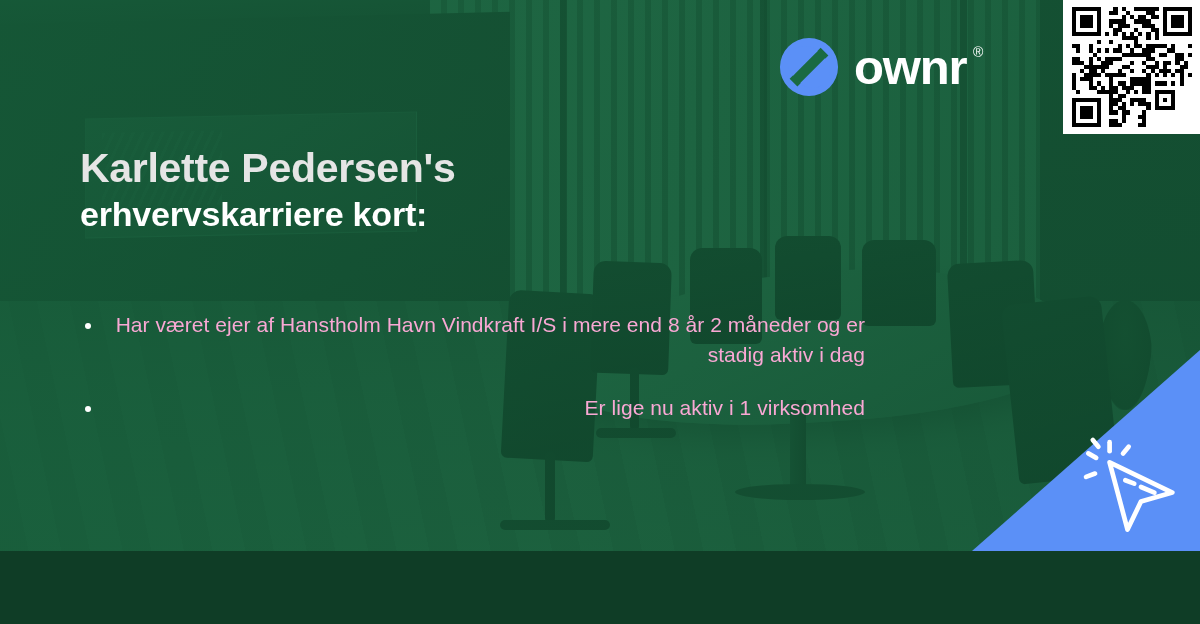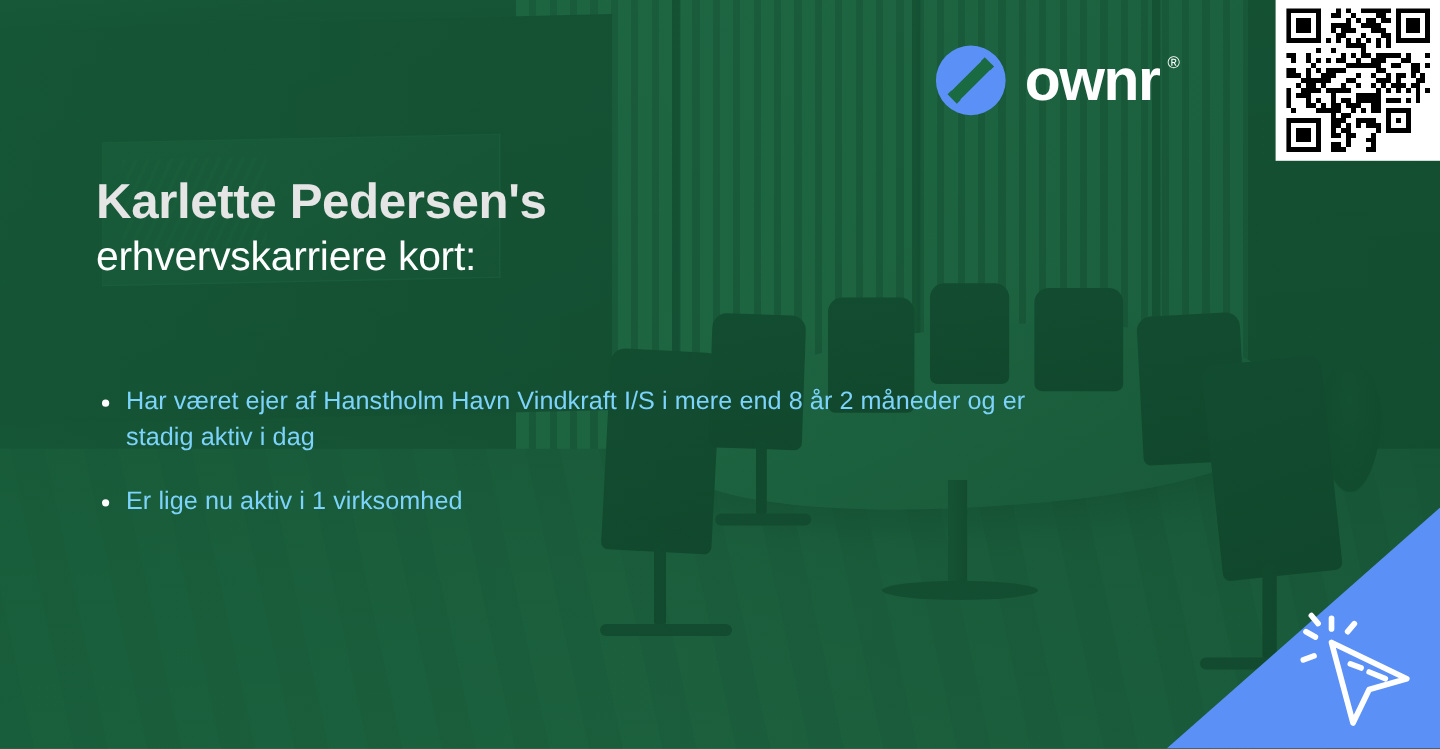--- a/index.html
+++ b/index.html
@@ -7,21 +7,21 @@
     padding: 0;
     background: #0f3d26;
   }
   body {
     font-family: "Liberation Sans", sans-serif;
   }
 
   .card {
     position: relative;
     width: 1200px;
-    height: 624px;
+    height: 551px;
     overflow: hidden;
     background: #1a6640;
   }
 
   
   .photo {
     position: absolute;
     inset: 0;
     overflow: hidden;
     filter: saturate(0.55) brightness(0.9);
@@ -229,35 +229,36 @@
     color: #e5e5e5;
     font-size: 41px;
     font-weight: 700;
     line-height: 1.0;
     margin: 0 0 6px 0;
     letter-spacing: -0.3px;
   }
   .subhead {
     color: #ffffff;
     font-size: 34px;
-    font-weight: 400;
+    font-weight: 700;
     line-height: 1.12;
     margin: 0;
     letter-spacing: -0.2px;
   }
 
   .bullets {
     position: absolute;
     left: 82px;
-    top: 320px;
+    top: 310px;
     width: 820px;
     list-style: none;
     margin: 0;
     padding: 0;
-    color: #7dd3fc;
+    color: #f9a8d4;
+    text-align: right;
   }
   .bullet {
     position: relative;
     padding-left: 23px;
     font-size: 21px;
     line-height: 1.45;
     margin-bottom: 22px;
     letter-spacing: 0.05px;
     max-width: 760px;
   }

